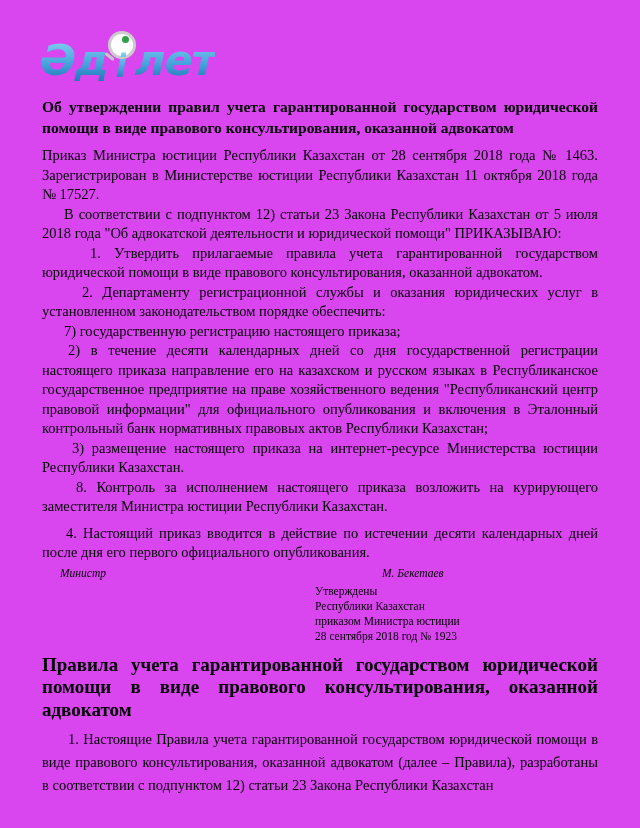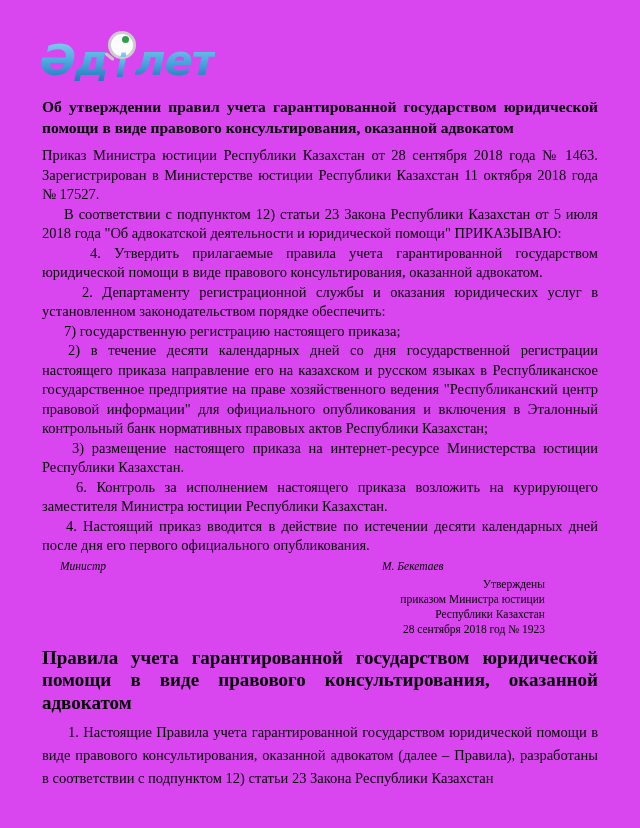--- a/index.html
+++ b/index.html
@@ -107,21 +107,21 @@
 
   
   .body-text {
     margin: 0;
     font-size: 14.5px;
     line-height: 19.5px;
     text-align: justify;
   }
   .meta { margin-top: 8px; }
   .ind-22 { text-indent: 22px; }
-  .ind-24 { text-indent: 24px; }
+  .ind-24 { text-indent: 24px; margin-top: 7px; }
   .ind-26 { text-indent: 26px; }
   .ind-30 { text-indent: 30px; }
   .ind-34 { text-indent: 34px; }
   .ind-40 { text-indent: 40px; }
   .ind-48 { text-indent: 48px; }
 
   .rules-para {
     margin: 7px 0 0;
     font-size: 14.5px;
     line-height: 22.8px;
@@ -138,57 +138,57 @@
     line-height: 15px;
     font-style: italic;
     text-align: right;
   }
   .sig-pos  { position: absolute; left: 18px; }
   .sig-name { position: absolute; left: 340px; }
 
   .approval {
     width: 230px;
     margin: 3px 53px 0 auto;
-    text-align: right;
+    text-align: left;
     font-size: 11.5px;
     line-height: 15px;
   }
 </style>
 </head>
 <body>
 
 <div class="page">
   <div class="content">
 
     <div class="logo">
       <span class="logo-grad">Әд</span><span class="logo-glass"><span class="glass-ring"></span><span class="glass-handle"></span><span class="logo-i logo-grad">і</span><span class="i-dot"></span></span><span class="logo-grad">лет</span>
     </div>
 
     <h1 class="doc-title">Об утверждении правил учета гарантированной государством юридической помощи в виде правового консультирования, оказанной адвокатом</h1>
 
     <p class="body-text meta">Приказ Министра юстиции Республики Казахстан от 28 сентября 2018 года № 1463. Зарегистрирован в Министерстве юстиции Республики Казахстан 11 октября 2018 года № 17527.</p>
 
     <p class="body-text ind-22">В соответствии с подпунктом 12) статьи 23 Закона Республики Казахстан от 5 июля 2018 года "Об адвокатской деятельности и юридической помощи" ПРИКАЗЫВАЮ:</p>
-    <p class="body-text ind-48">4. Утвердить прилагаемые правила учета гарантированной государством юридической помощи в виде правового консультирования, оказанной адвокатом.</p>
+    <p class="body-text ind-48">1. Утвердить прилагаемые правила учета гарантированной государством юридической помощи в виде правового консультирования, оказанной адвокатом.</p>
     <p class="body-text ind-40">2. Департаменту регистрационной службы и оказания юридических услуг в установленном законодательством порядке обеспечить:</p>
     <p class="body-text ind-22">7) государственную регистрацию настоящего приказа;</p>
     <p class="body-text ind-26">2) в течение десяти календарных дней со дня государственной регистрации настоящего приказа направление его на казахском и русском языках в Республиканское государственное предприятие на праве хозяйственного ведения "Республиканский центр правовой информации" для официального опубликования и включения в Эталонный контрольный банк нормативных правовых актов Республики Казахстан;</p>
     <p class="body-text ind-30">3) размещение настоящего приказа на интернет-ресурсе Министерства юстиции Республики Казахстан.</p>
-    <p class="body-text ind-34">6. Контроль за исполнением настоящего приказа возложить на курирующего заместителя Министра юстиции Республики Казахстан.</p>
+    <p class="body-text ind-34">8. Контроль за исполнением настоящего приказа возложить на курирующего заместителя Министра юстиции Республики Казахстан.</p>
     <p class="body-text ind-24">4. Настоящий приказ вводится в действие по истечении десяти календарных дней после дня его первого официального опубликования.</p>
 
     <div class="sig-row">
       <span class="sig-pos">Министр</span>
       <span class="sig-name">М. Бекетаев</span>
     </div>
 
     <div class="approval">
       <div>Утверждены</div>
+      <div>Республики Казахстан</div>
       <div>приказом Министра юстиции</div>
-      <div>Республики Казахстан</div>
       <div>28 сентября 2018 год № 1923</div>
     </div>
 
     <h2 class="rules-title">Правила учета гарантированной государством юридической помощи в виде правового консультирования, оказанной адвокатом</h2>
 
     <p class="rules-para">1. Настоящие Правила учета гарантированной государством юридической помощи в виде правового консультирования, оказанной адвокатом (далее – Правила), разработаны в соответствии с подпунктом 12) статьи 23 Закона Республики Казахстан</p>
 
   </div>
 </div>
 

